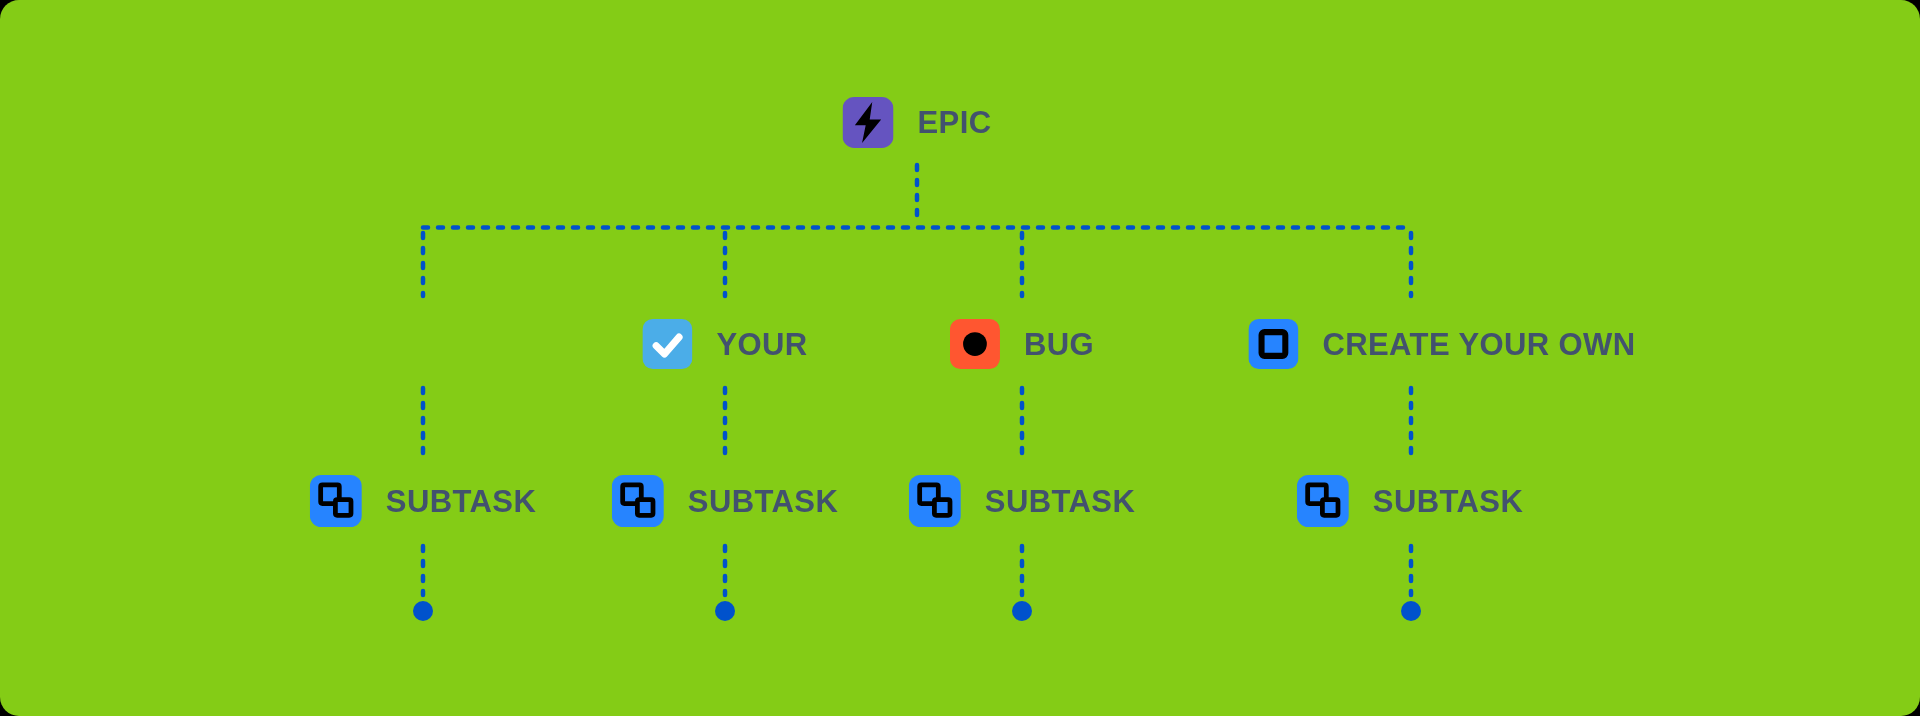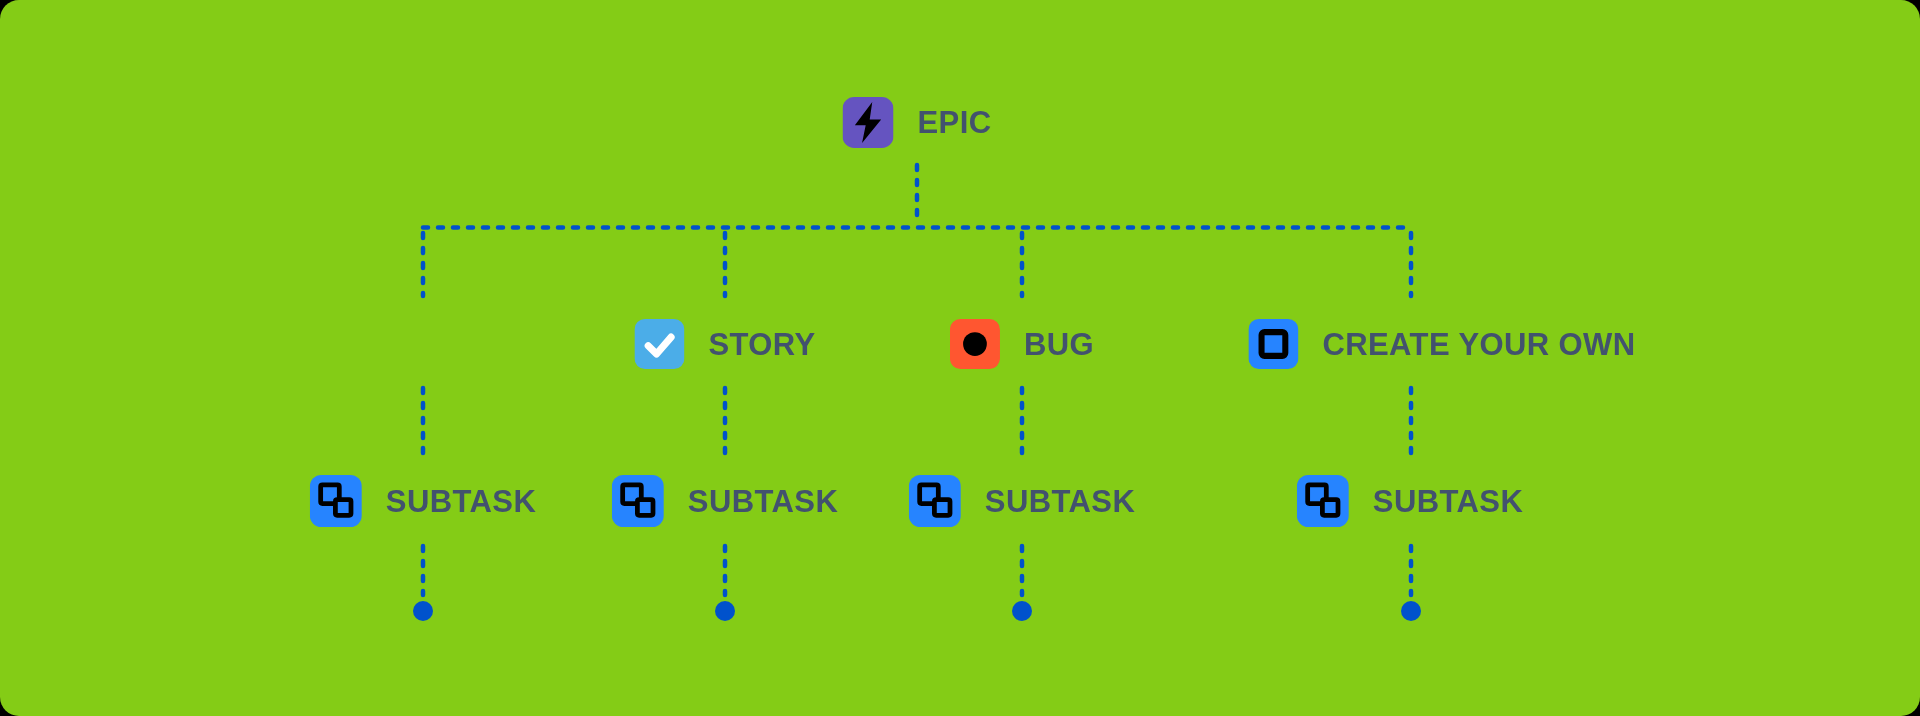--- a/index.html
+++ b/index.html
@@ -66,21 +66,21 @@
     </svg>
     <span class="label">EPIC</span>
   </div>
 
 
   <div class="node r2" style="left:725px;top:319px">
     <svg class="icn" viewBox="0 0 24 24">
       <rect x="0" y="0" width="24" height="24" rx="5" fill="#4BADE8"></rect>
       <path d="M6.6 12.8 l4 4 L17.6 8.7" fill="none" stroke-width="3.4" stroke-linecap="round" stroke-linejoin="round" stroke="#FFFFFF"></path>
     </svg>
-    <span class="label">STORY</span>
+    <span class="label">YOUR</span>
   </div>
 
   <div class="node r2" style="left:1022px;top:319px">
     <svg class="icn" viewBox="0 0 24 24">
       <rect x="0" y="0" width="24" height="24" rx="5" fill="#FF5630"></rect>
       <circle cx="12" cy="12" r="5.7" fill="#000000"></circle>
     </svg>
     <span class="label">BUG</span>
   </div>
 

